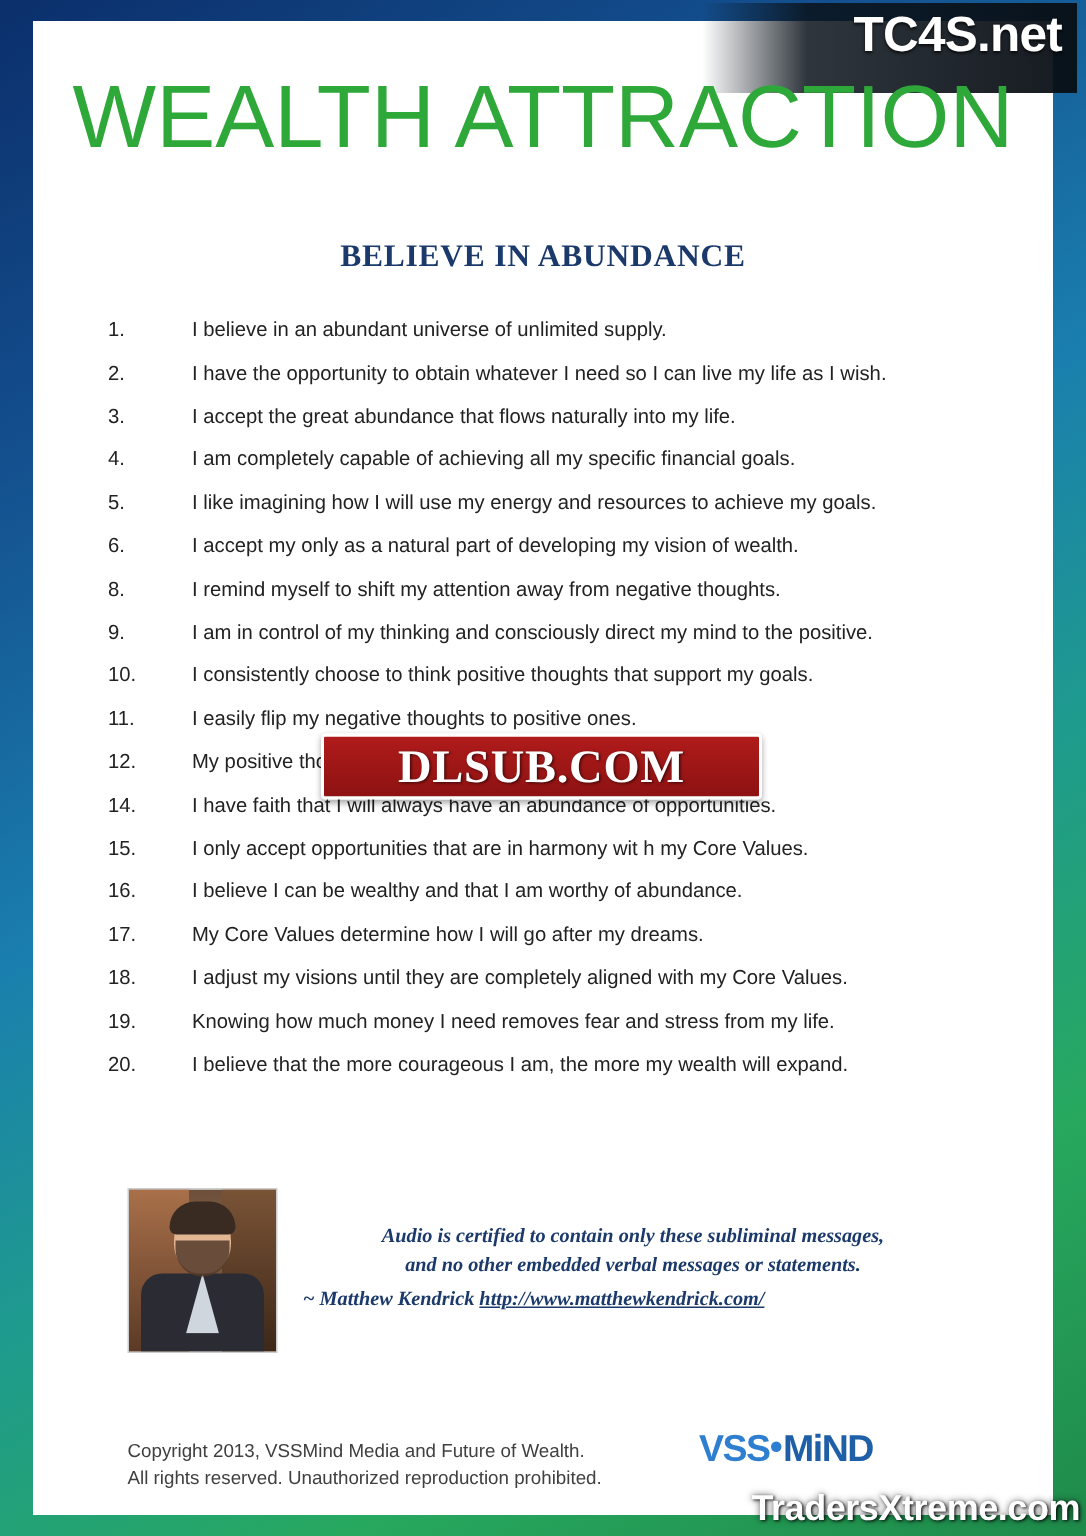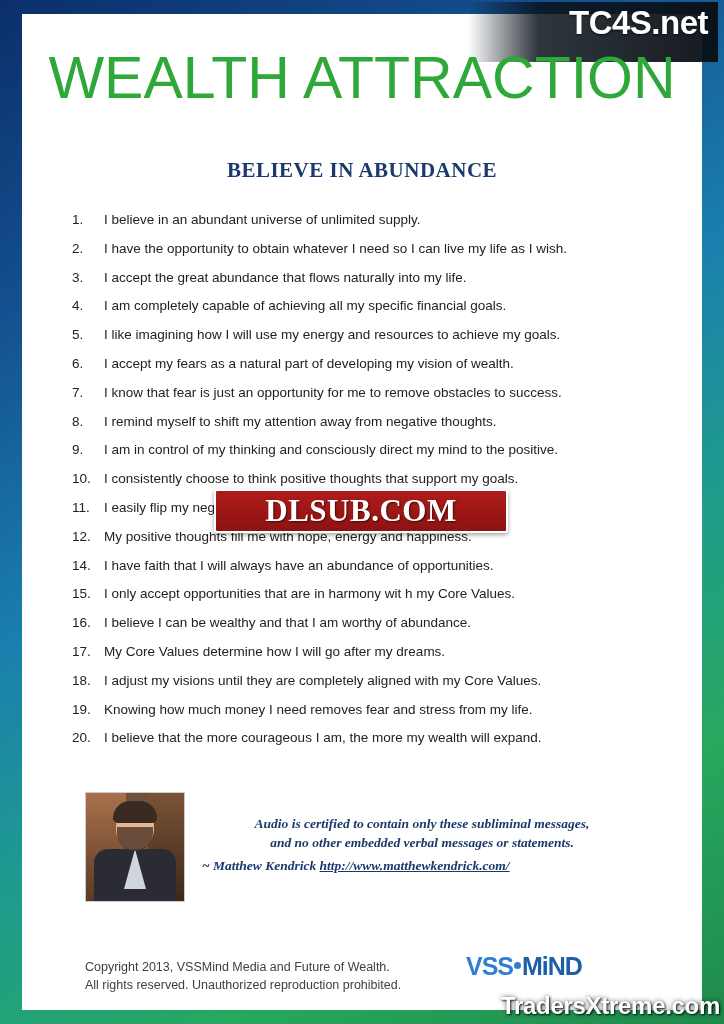--- a/index.html
+++ b/index.html
@@ -91,20 +91,21 @@
     white-space: nowrap;
   }
   .item .num {
     display: inline-block;
     width: 32px;
     text-align: left;
     color: #222222;
   }
   .item .txt {
     display: inline-block;
+    margin-left: 24px;
   }
   
   .dlsub {
     position: absolute;
     left: 214px;
     top: 489px;
     width: 290px;
     height: 40px;
     background: linear-gradient(180deg, #b01b1b 0%, #8d1212 100%);
     border: 2px solid #ffffff;
@@ -272,22 +273,21 @@
 
   <div class="title">WEALTH ATTRACTION</div>
   <div class="subtitle">BELIEVE IN ABUNDANCE</div>
 
   <div class="list">
     <div class="item"><span class="num">1.</span><span class="txt">I believe in an abundant universe of unlimited supply.</span></div>
     <div class="item"><span class="num">2.</span><span class="txt">I have the opportunity to obtain whatever I need so I can live my life as I wish.</span></div>
     <div class="item"><span class="num">3.</span><span class="txt"> I accept the great abundance that flows naturally into my life.</span></div>
     <div class="item"><span class="num">4.</span><span class="txt">I am completely capable of achieving all my specific financial goals.</span></div>
     <div class="item"><span class="num">5.</span><span class="txt">I like imagining how I will use my energy and resources to achieve my goals.</span></div>
-    <div class="item"><span class="num">6.</span><span class="txt">I accept my fears as a natural part of developing my vision of wealth.</span></div>
-    <div class="item"><span class="num">7.</span><span class="txt">I know that fear is just an opportunity for me to remove obstacles to success.</span></div>
+    <div class="item"><span class="num">6.</span><span class="txt">I accept my only as a natural part of developing my vision of wealth.</span></div>
     <div class="item"><span class="num">8.</span><span class="txt">I remind myself to shift my attention away from negative thoughts.</span></div>
     <div class="item"><span class="num">9.</span><span class="txt">I am in control of my thinking and consciously direct my mind to the positive.</span></div>
     <div class="item"><span class="num">10.</span><span class="txt">I consistently choose to think positive thoughts that support my goals.</span></div>
     <div class="item"><span class="num">11.</span><span class="txt">I easily flip my negative thoughts to positive ones.</span></div>
     <div class="item"><span class="num">12.</span><span class="txt">My positive thoughts fill me with hope, energy and happiness.</span></div>
     <div class="item"><span class="num">14.</span><span class="txt">I have faith that I will always have an abundance of opportunities.</span></div>
     <div class="item"><span class="num">15.</span><span class="txt">I only accept opportunities that are in harmony wit h my Core Values.</span></div>
     <div class="item"><span class="num">16.</span><span class="txt">I believe I can be wealthy and that I am worthy of abundance.</span></div>
     <div class="item"><span class="num">17.</span><span class="txt">My Core Values determine how I will go after my dreams.</span></div>
     <div class="item"><span class="num">18.</span><span class="txt">I adjust my visions until they are completely aligned with my Core Values.</span></div>

